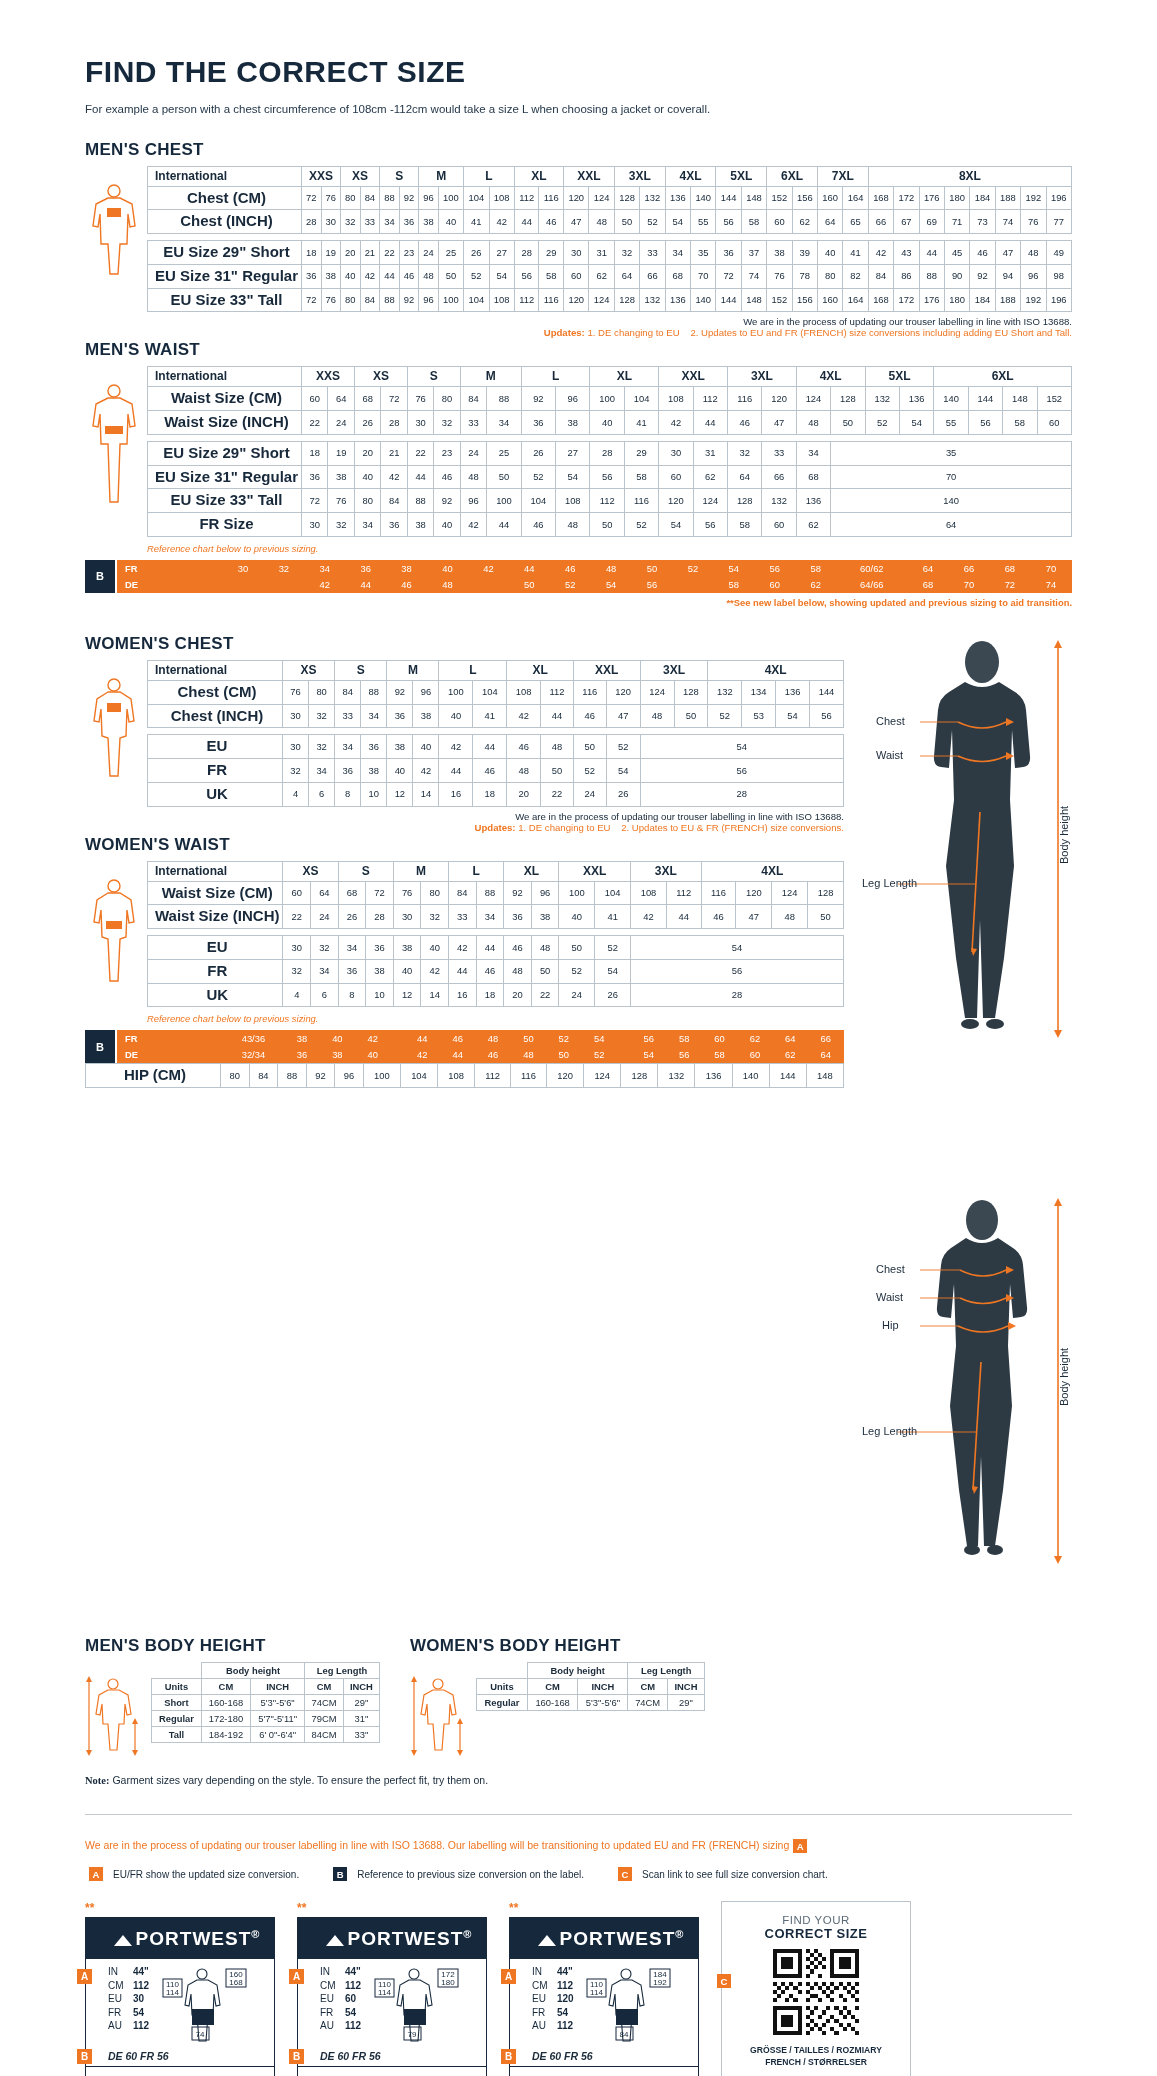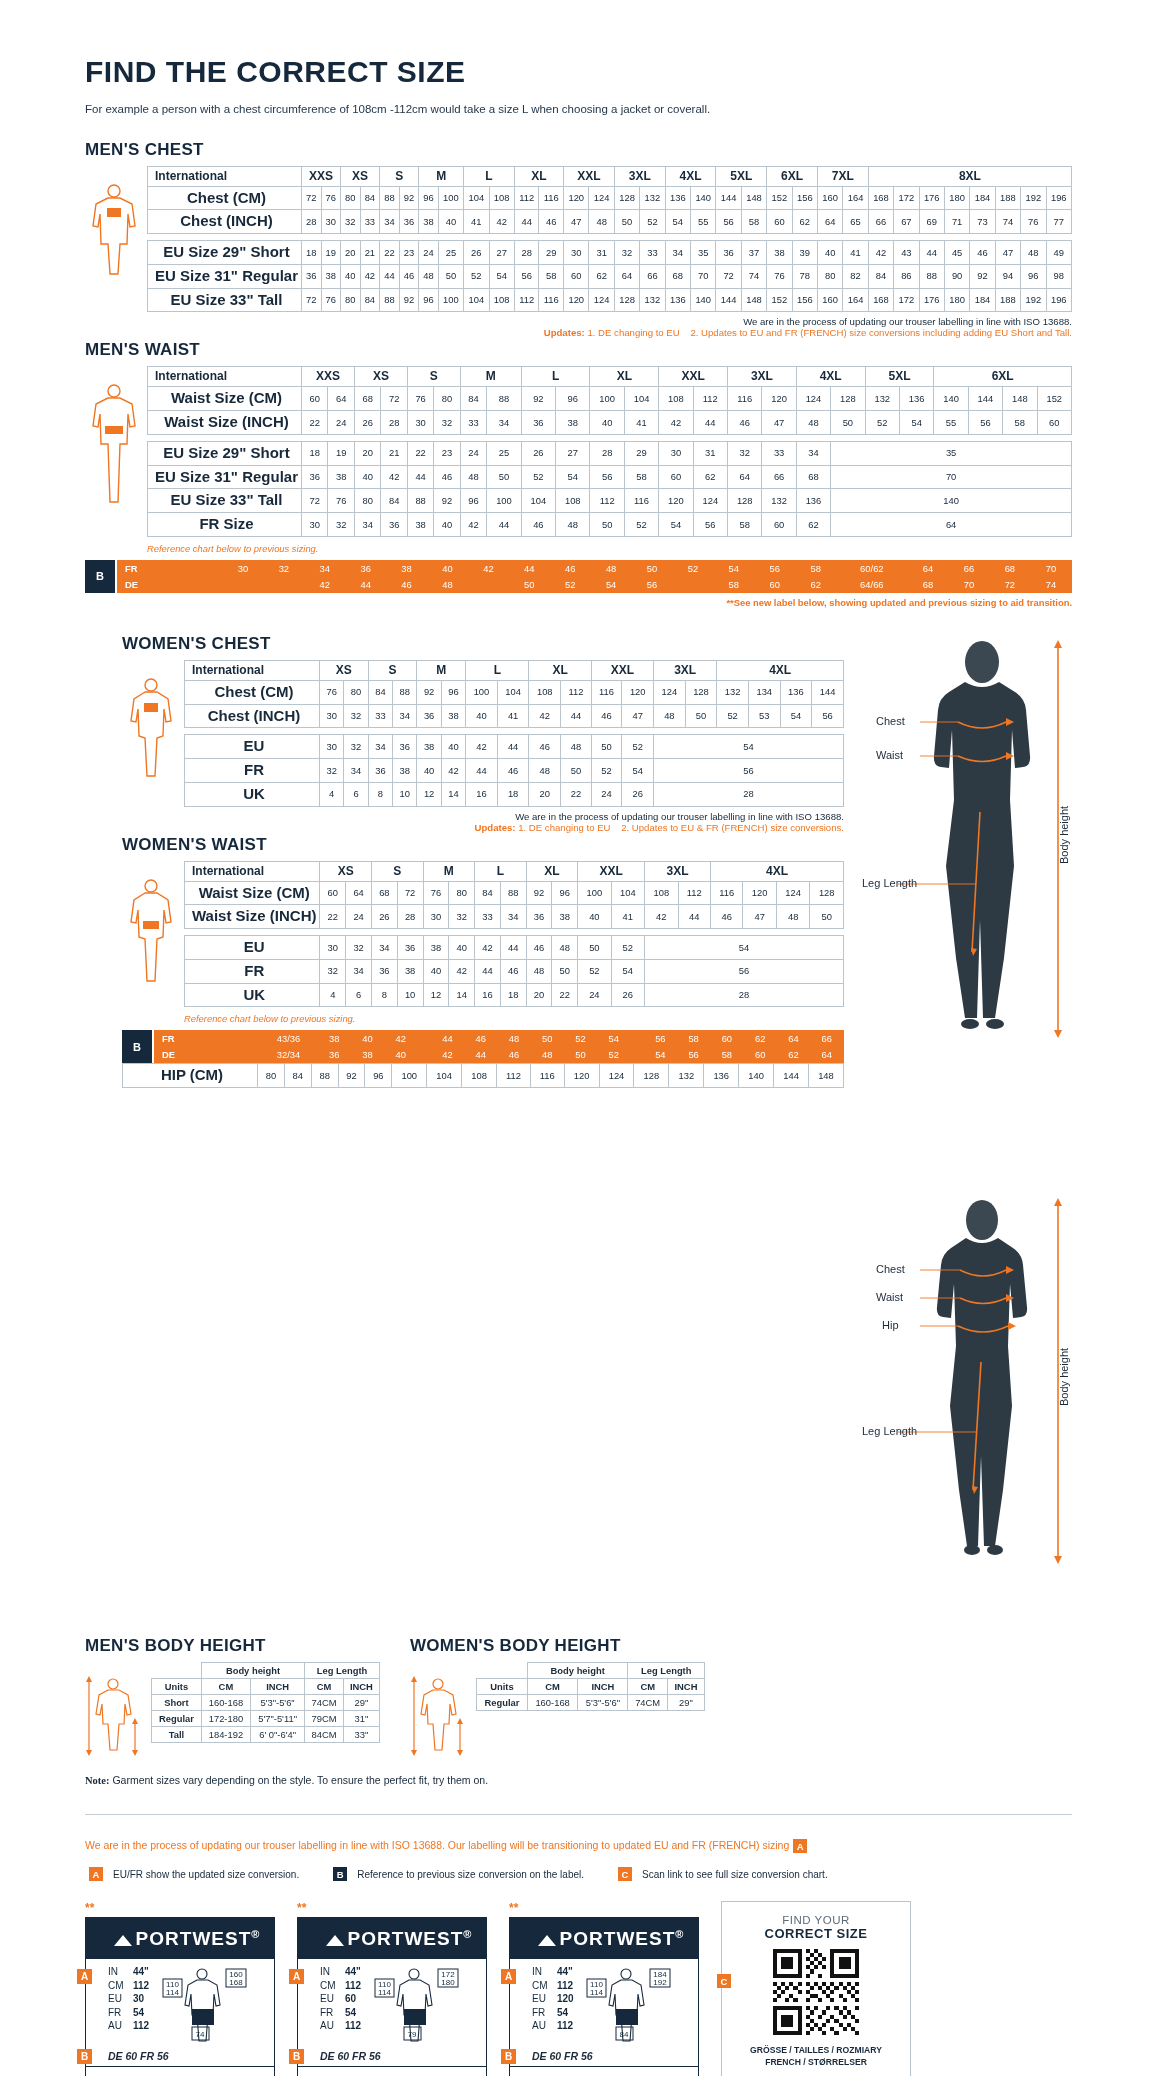--- a/index.html
+++ b/index.html
@@ -582,21 +582,21 @@
             <td colspan="1">70</td>
             <td colspan="1">72</td>
             <td colspan="1">74</td>
           </tr>
         </tbody>
       </table>
   </div>
   <div class="note-star">**See new label below, showing updated and previous sizing to aid transition.</div>
 
   <div style="display:flex; gap:18px; margin-top:26px;">
-    <div style="flex:1 1 auto; min-width:0;margin-left:37px;">
+    <div style="flex:1 1 auto; min-width:0;">
 
       <h2 class="sect">WOMEN'S CHEST</h2>
       <div class="block">
         <div class="figwrap">
           <svg width="58" height="108" viewBox="0 0 58 108" aria-hidden="true">
             <g stroke="#ef7622" stroke-width="1.4" fill="none">
               <circle cx="29" cy="9" r="6"></circle>
               <path d="M23 16 L12 23 L9 45 L14 46 L16 33 L17 60 L23 62 L25 100 L33 100 L35 62 L41 60 L42 33 L44 46 L49 45 L46 23 L35 16 Z"></path>
             </g>
             <rect x="22" y="27" width="14" height="9" fill="#ef7622"></rect>

